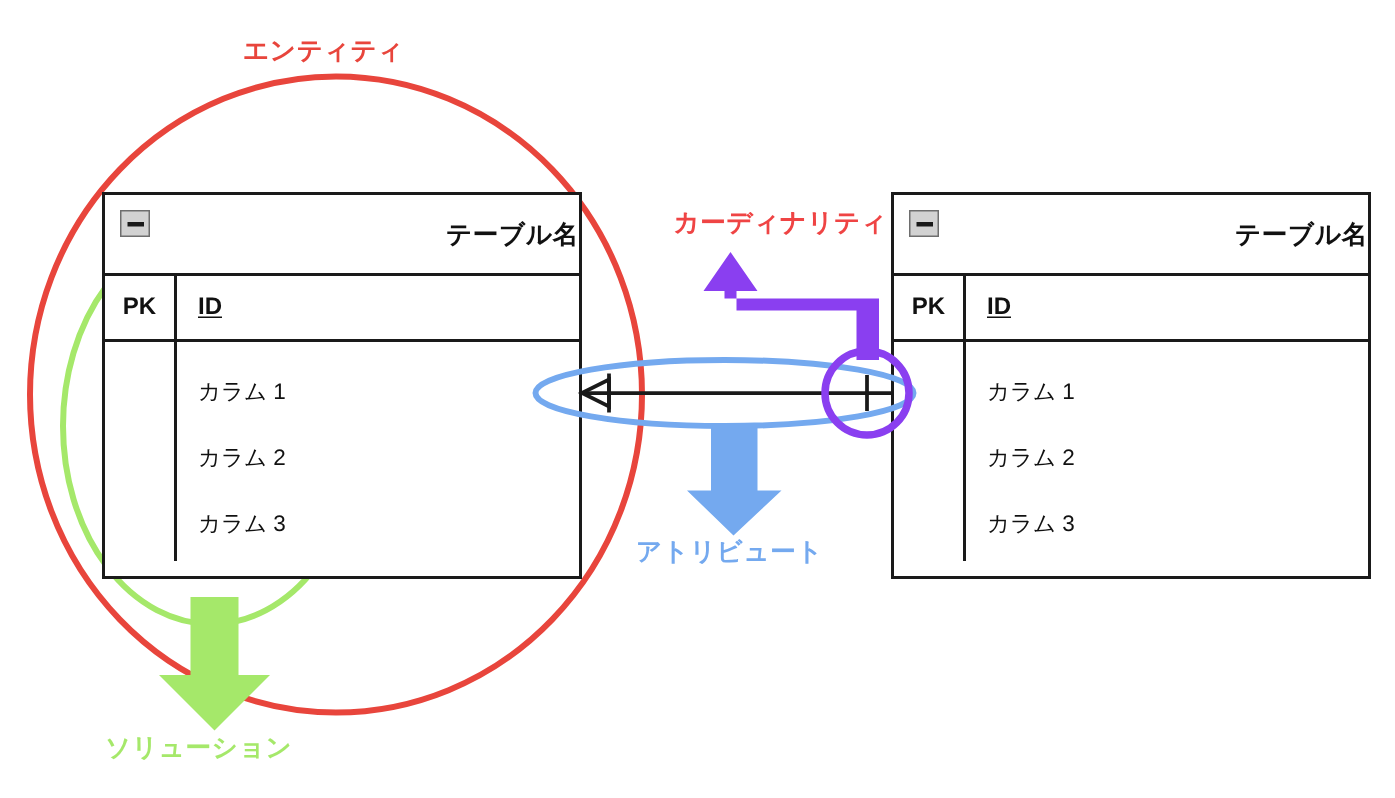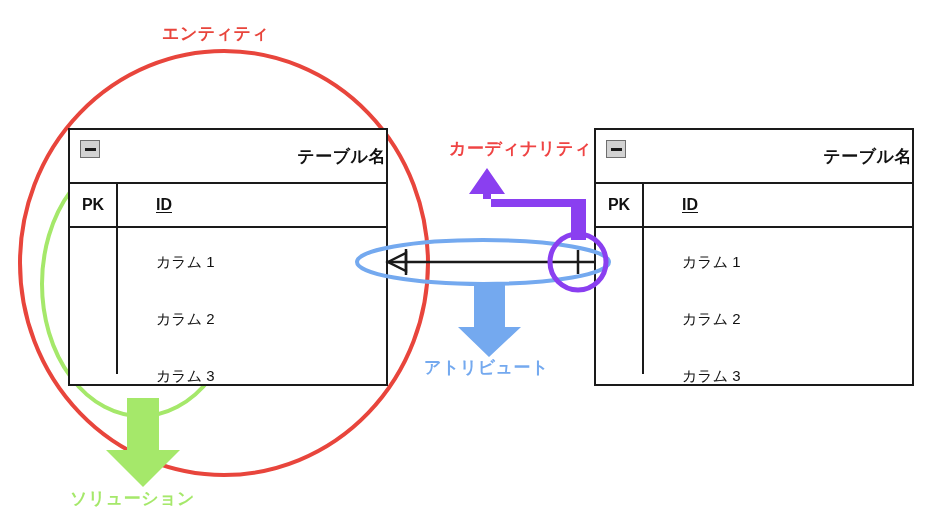--- a/index.html
+++ b/index.html
@@ -84,26 +84,24 @@
     font-weight: bold;
     color: #111111;
   }
   .cell-main {
     flex: 1 1 auto;
     box-sizing: border-box;
     padding-left: 14px;
     display: flex;
     flex-direction: column;
     justify-content: center;
-    margin-left: 24px;
   }
   .cell-main.attrs {
     justify-content: flex-start;
     padding-top: 12px;
-    gap: 13px;
   }
   .pk-name {
     font-size: 16px;
     font-weight: bold;
     color: #111111;
     text-decoration: underline;
     text-underline-offset: 2px;
   }
   .attr-item {
     font-size: 15px;

